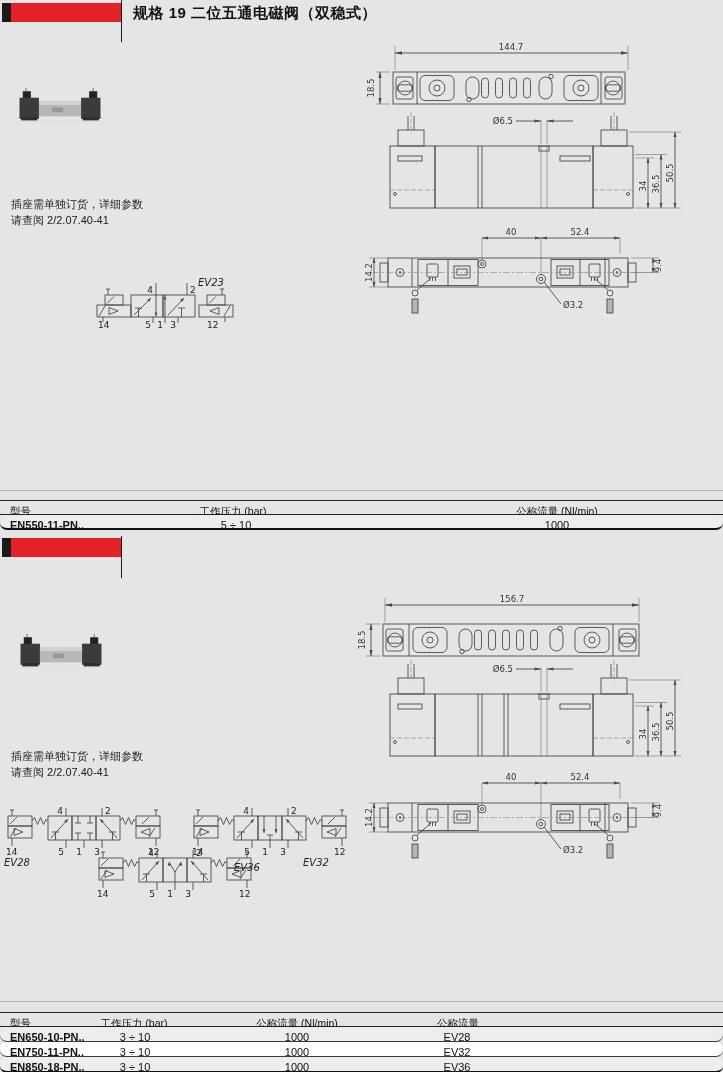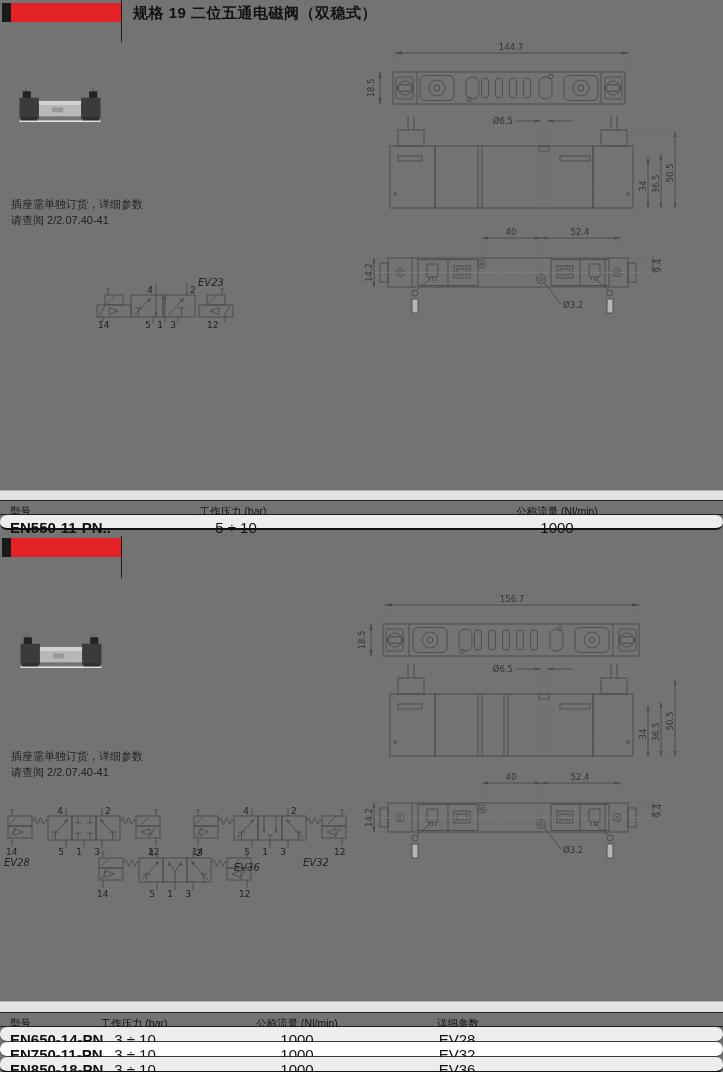--- a/index.html
+++ b/index.html
@@ -1,29 +1,29 @@
 <!DOCTYPE html>
 <html style="--accent: #e32228;"><head>
 <meta charset="utf-8">
 <style>
   html,body{margin:0;padding:0;background:#fff;}
-  .page{position:relative;width:723px;height:1072px;background:#737373;overflow:hidden;
+  .page{position:relative;width:723px;height:1072px;background:#e5e5e5;overflow:hidden;
         font-family:"Liberation Sans",sans-serif;color:#111;}
   .abs{position:absolute;}
   .banner{height:19px;}
   .banner .bk{position:absolute;left:0;top:0;width:9px;height:19px;background:#1a1a1a;}
   .banner .rd{position:absolute;left:9px;top:0;width:111px;height:19px;background:var(--accent,#e32228);}
   .vline{width:1px;background:#1a1a1a;}
   .title{font-size:15px;font-weight:bold;letter-spacing:.5px;margin:0;white-space:nowrap;}
   .note{font-size:11px;line-height:16px;color:#222;}
   .spec-table{position:absolute;left:0;width:723px;}
   .band{height:9px;background:#e3e3e3;border-top:1px solid #b3b3b3;border-bottom:1px solid #222;}
   .band2{height:10px;background:#e3e3e3;border-top:1px solid #b3b3b3;border-bottom:1px solid #222;}
   .thead{position:relative;height:13px;border-bottom:1px solid #222;font-size:10.5px;}
-  .trow{position:relative;height:13px;border-bottom:1px solid #3a3a3a;font-size:15px;background:#fff;border-radius:7px;}
+  .trow{position:relative;height:13px;border-bottom:1px solid #3a3a3a;font-size:11px;background:#fff;border-radius:7px;}
   .trow.h14{height:14px;}
   .trow.shade{background:#ededed;}
   .trow.last{border-bottom:2px solid #111;}
   .cell{position:absolute;top:4px;white-space:nowrap;}
   .cc{transform:translateX(-50%);}
   .bold{font-weight:bold;}
   svg{overflow:visible;}
   .ln{fill:none;stroke:#4a4a4a;stroke-width:0.9;}
   .lt{fill:none;stroke:#6e6e6e;stroke-width:0.6;}
   .fl{fill:#4a4a4a;stroke:none;}
@@ -643,24 +643,24 @@
     <text class="ptxt" x="144" y="51">12</text>
     <text class="etxt" x="139" y="25">EV36</text>
   </svg>
 
   <div class="spec-table" style="top:1001px;">
     <div class="band2"></div>
     <div class="thead">
       <span class="cell" style="left:10px">型号</span>
       <span class="cell cc" style="left:134px">工作压力 (bar)</span>
       <span class="cell cc" style="left:297px">公称流量 (Nl/min)</span>
-      <span class="cell cc" style="left:458px">详细参数</span>
+      <span class="cell cc" style="left:458px">公称流量</span>
     </div>
     <div class="trow h14 shade">
-      <span class="cell bold" style="left:10px">EN650-14-PN..</span>
+      <span class="cell bold" style="left:10px">EN650-10-PN..</span>
       <span class="cell cc" style="left:135px">3 ÷ 10</span>
       <span class="cell cc" style="left:297px">1000</span>
       <span class="cell cc" style="left:457px">EV28</span>
     </div>
     <div class="trow h14">
       <span class="cell bold" style="left:10px">EN750-11-PN..</span>
       <span class="cell cc" style="left:135px">3 ÷ 10</span>
       <span class="cell cc" style="left:297px">1000</span>
       <span class="cell cc" style="left:457px">EV32</span>
     </div>

